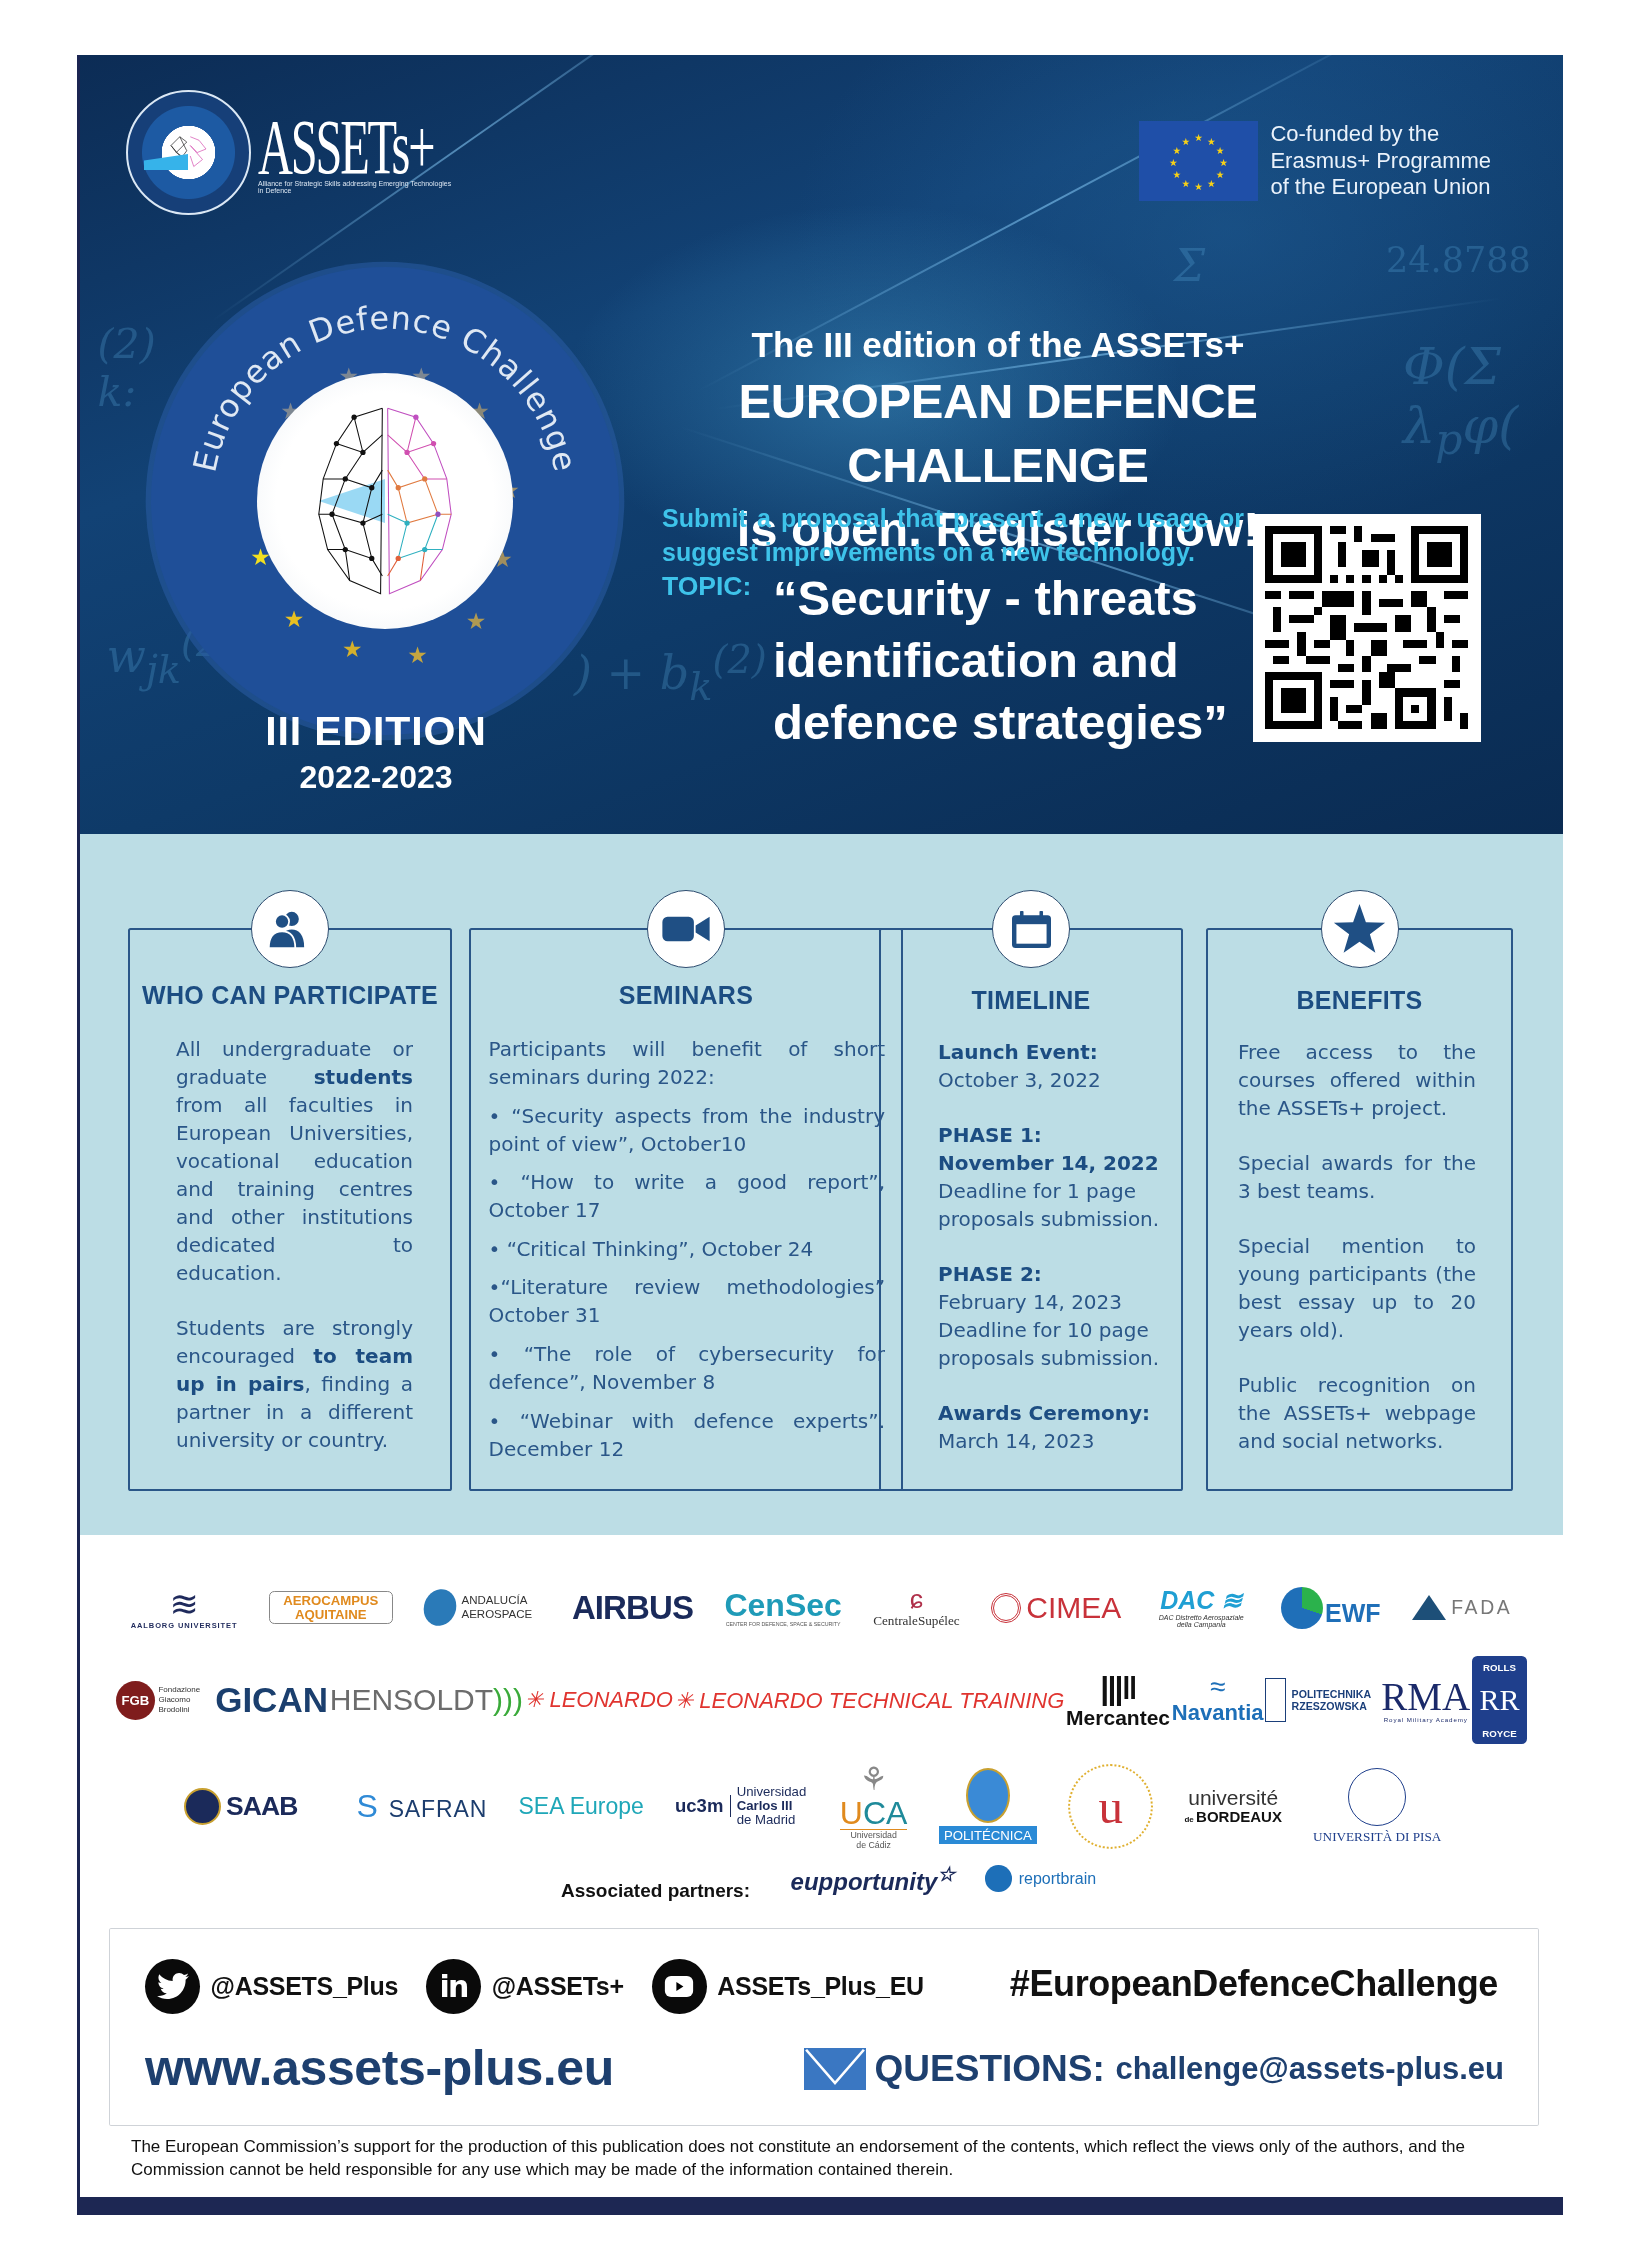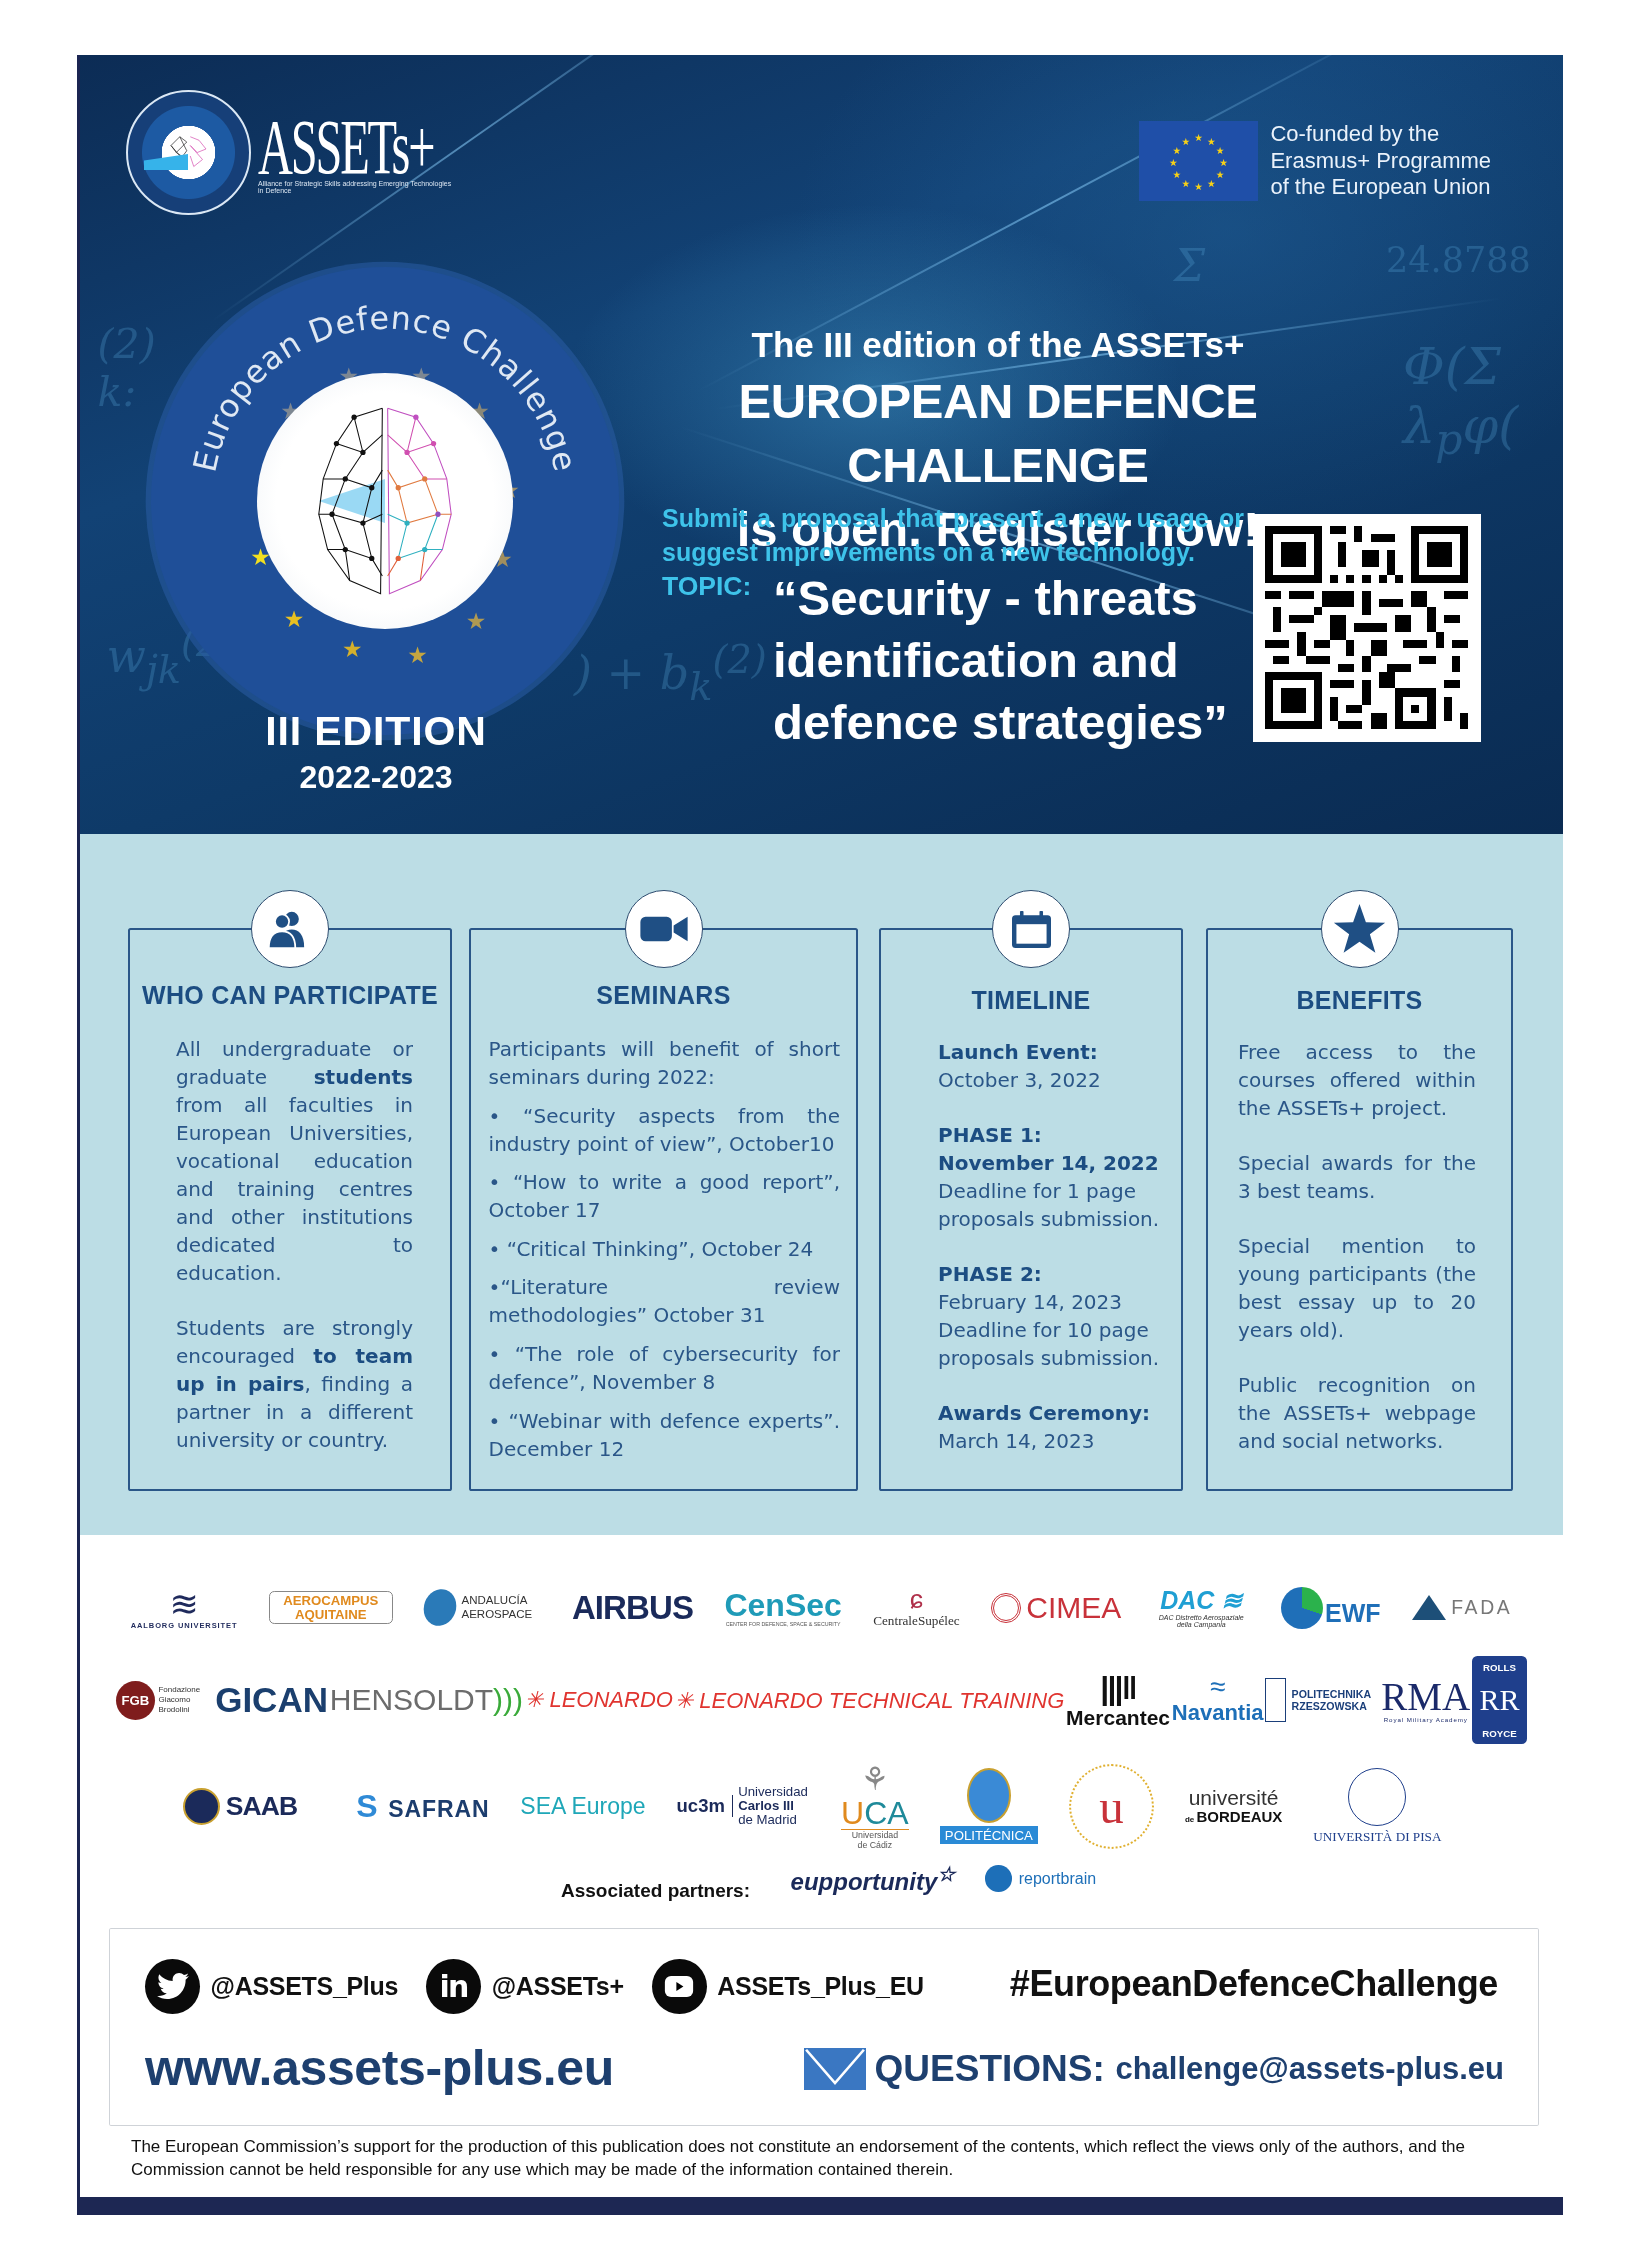--- a/index.html
+++ b/index.html
@@ -298,21 +298,21 @@
             </g>
           </svg>
       </div>
       <div class="card-title">WHO CAN PARTICIPATE</div>
       <div class="card-body" style="padding:25px 37px 0 46px;">
         <p><span>All undergraduate or graduate </span><b>students</b><span> from all faculties in European Universities, vocational education and training centres and other institutions dedicated to education.</span></p>
         <p><span>Students are strongly encouraged </span><b>to team up in pairs</b><span>, finding a partner in a different university or country.</span></p>
       </div>
     </div>
 
-    <div class="card" style="left:389px;width:389px;">
+    <div class="card" style="left:389px;width:434px;">
       <div class="card-icon">
         <svg width="48" height="28" viewBox="0 0 54 32">
             <rect x="0" y="2" width="36" height="28" rx="6" fill="#1f4f84"></rect>
             <path d="M38 12 L54 2 L54 30 L38 20 Z" fill="#1f4f84"></path>
           </svg>
       </div>
       <div class="card-title">SEMINARS</div>
       <div class="card-body" style="padding:25px 16px 0 17.6px;">
         <div>Participants will benefit of  short seminars during 2022:</div>
         <div class="sem-item">• “Security aspects from the industry point of view”, October10</div>
@@ -427,21 +427,21 @@
         <span style="font-family:'Liberation Serif',serif;font-size:30px;">RR</span>
         <span style="font-size:9.7px;font-weight:bold;">ROYCE</span>
       </div>
     </div>
 
     <div class="prow" style="top:1698px;height:106px;justify-content:space-around;padding:0 106px 0 88px;">
       <div class="plogo" style="display:flex;align-items:center;">
         <span style="display:inline-block;width:37px;height:37px;border-radius:50%;background:#1b2a5a;border:2.6px solid #c8a030;"></span>
         <span style="font-size:26.5px;font-weight:900;color:#1b2a5a;margin-left:5.3px;letter-spacing:-0.9px;">SAAB</span>
       </div>
-      <div class="plogo" style="font-size:23px;font-weight:bold;color:#1c3d6e;letter-spacing:0.9px;margin-left:28px;"><span style="color:#2f8ad6;font-size:32px;">S </span><span>SAFRAN</span></div>
+      <div class="plogo" style="font-size:23px;font-weight:normal;color:#1c3d6e;letter-spacing:0.9px;margin-left:28px;"><span style="color:#2f8ad6;font-size:32px;">S </span><span>SAFRAN</span></div>
       <div class="plogo" style="font-size:23px;color:#1fa7b8;">SEA Europe</div>
       <div class="plogo" style="display:flex;align-items:center;">
         <span style="font-size:18.5px;font-weight:bold;color:#1b2a5a;border-right:1.8px solid #1b2a5a;padding-right:7px;margin-right:5.3px;">uc3m</span>
         <span style="font-size:13.2px;color:#1b2a5a;width:72px;white-space:normal;line-height:14px;text-align:left;">Universidad <b>Carlos III</b> de Madrid</span>
       </div>
       <div class="plogo">
         <div style="font-size:32px;color:#888;line-height:35px;">⚘</div>
         <div style="font-size:32px;color:#e08a1e;line-height:32px;border-bottom:1.8px solid #e08a1e;">U<span style="color:#1f8a9a;">CA</span></div>
         <div style="font-size:8.8px;color:#555;">Universidad<br>de Cádiz</div>
       </div>

